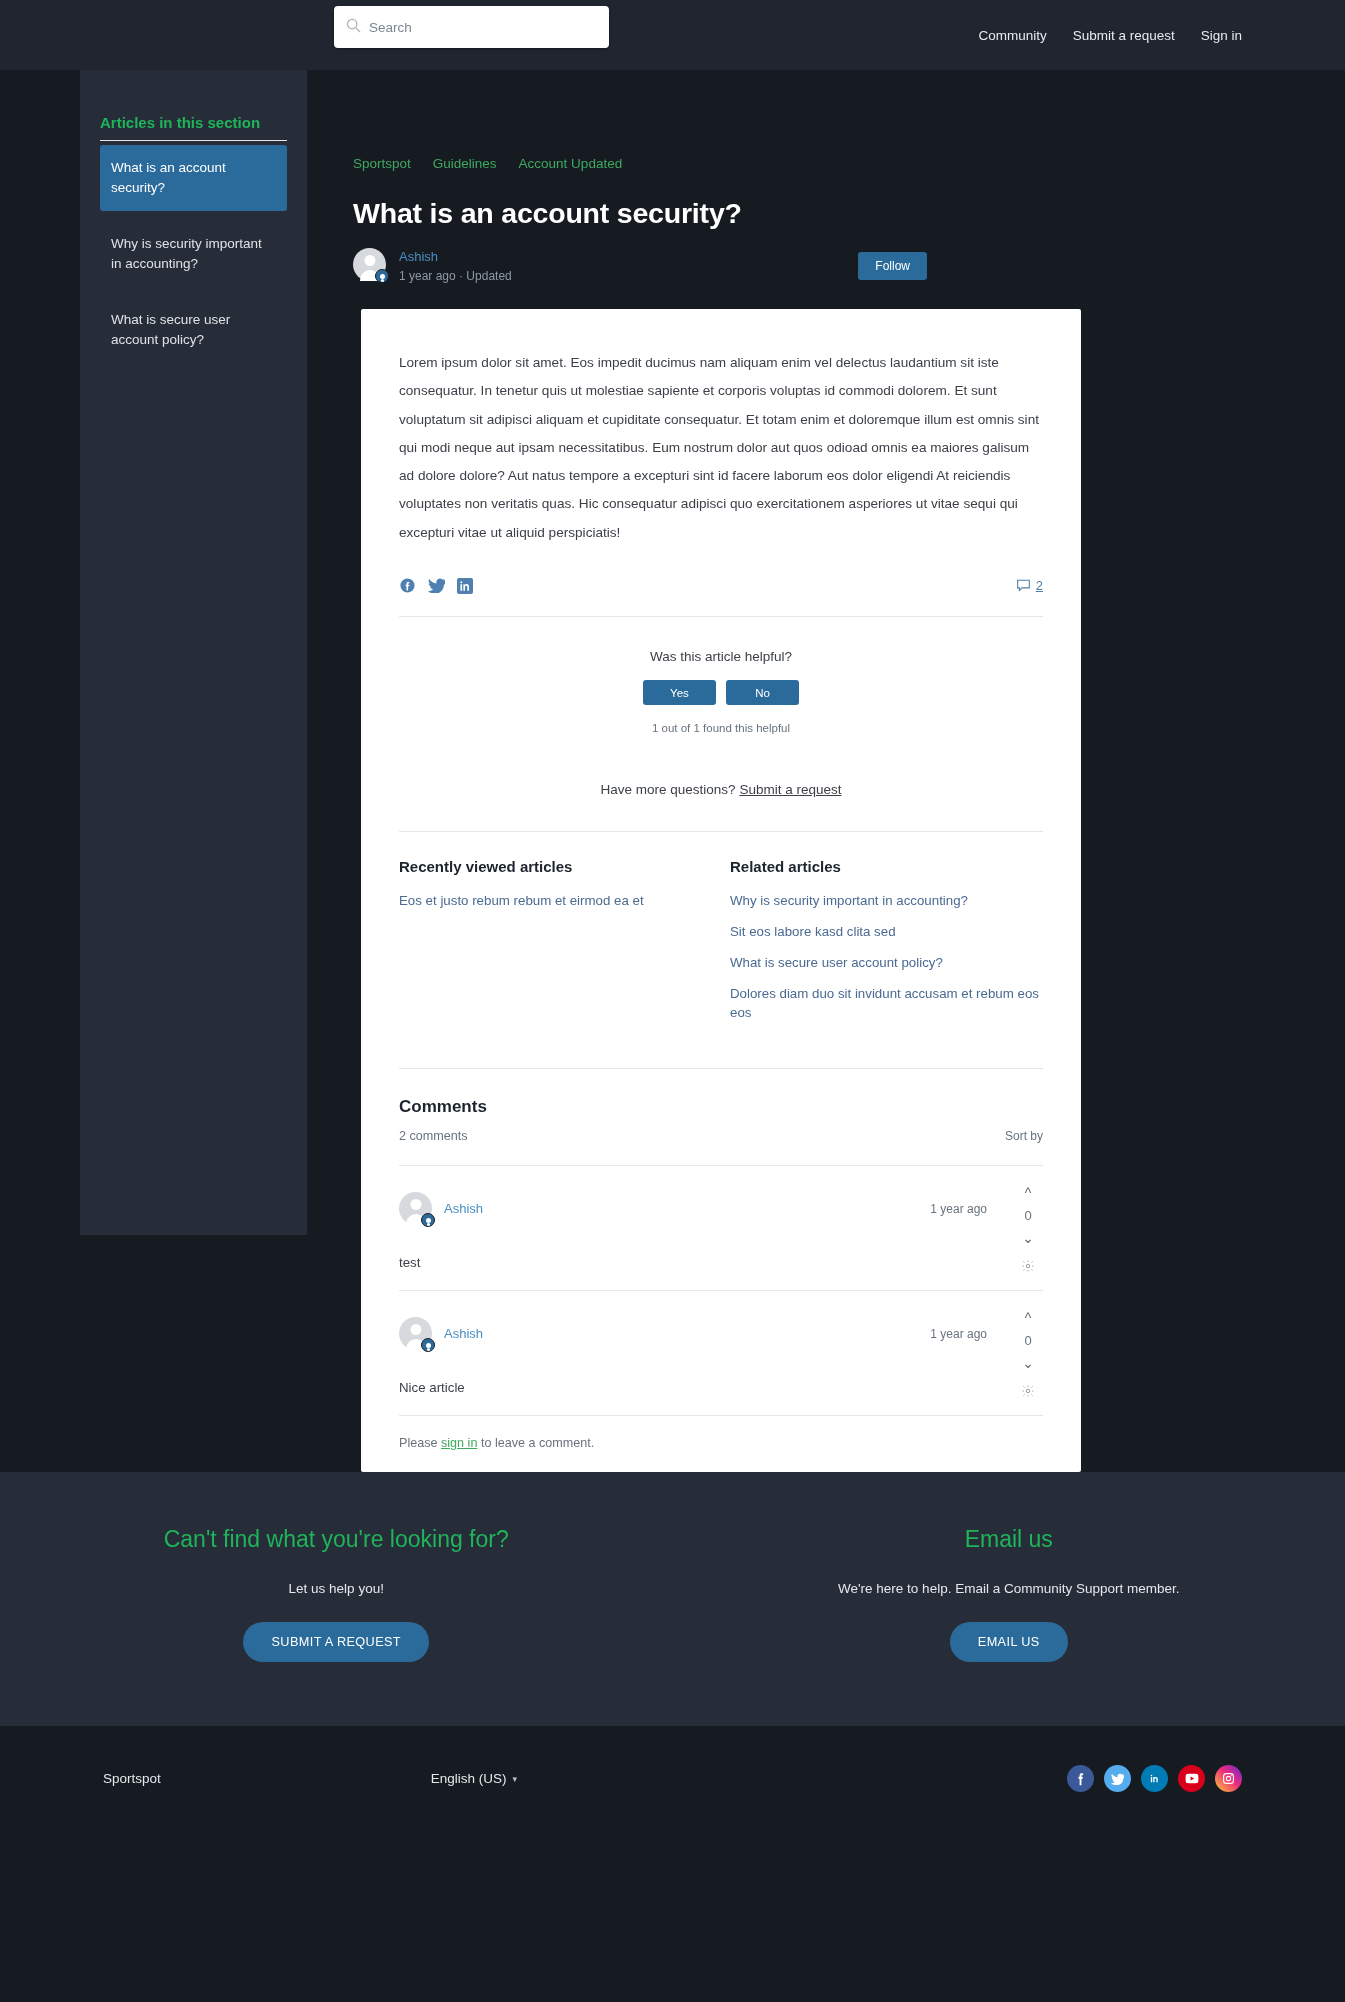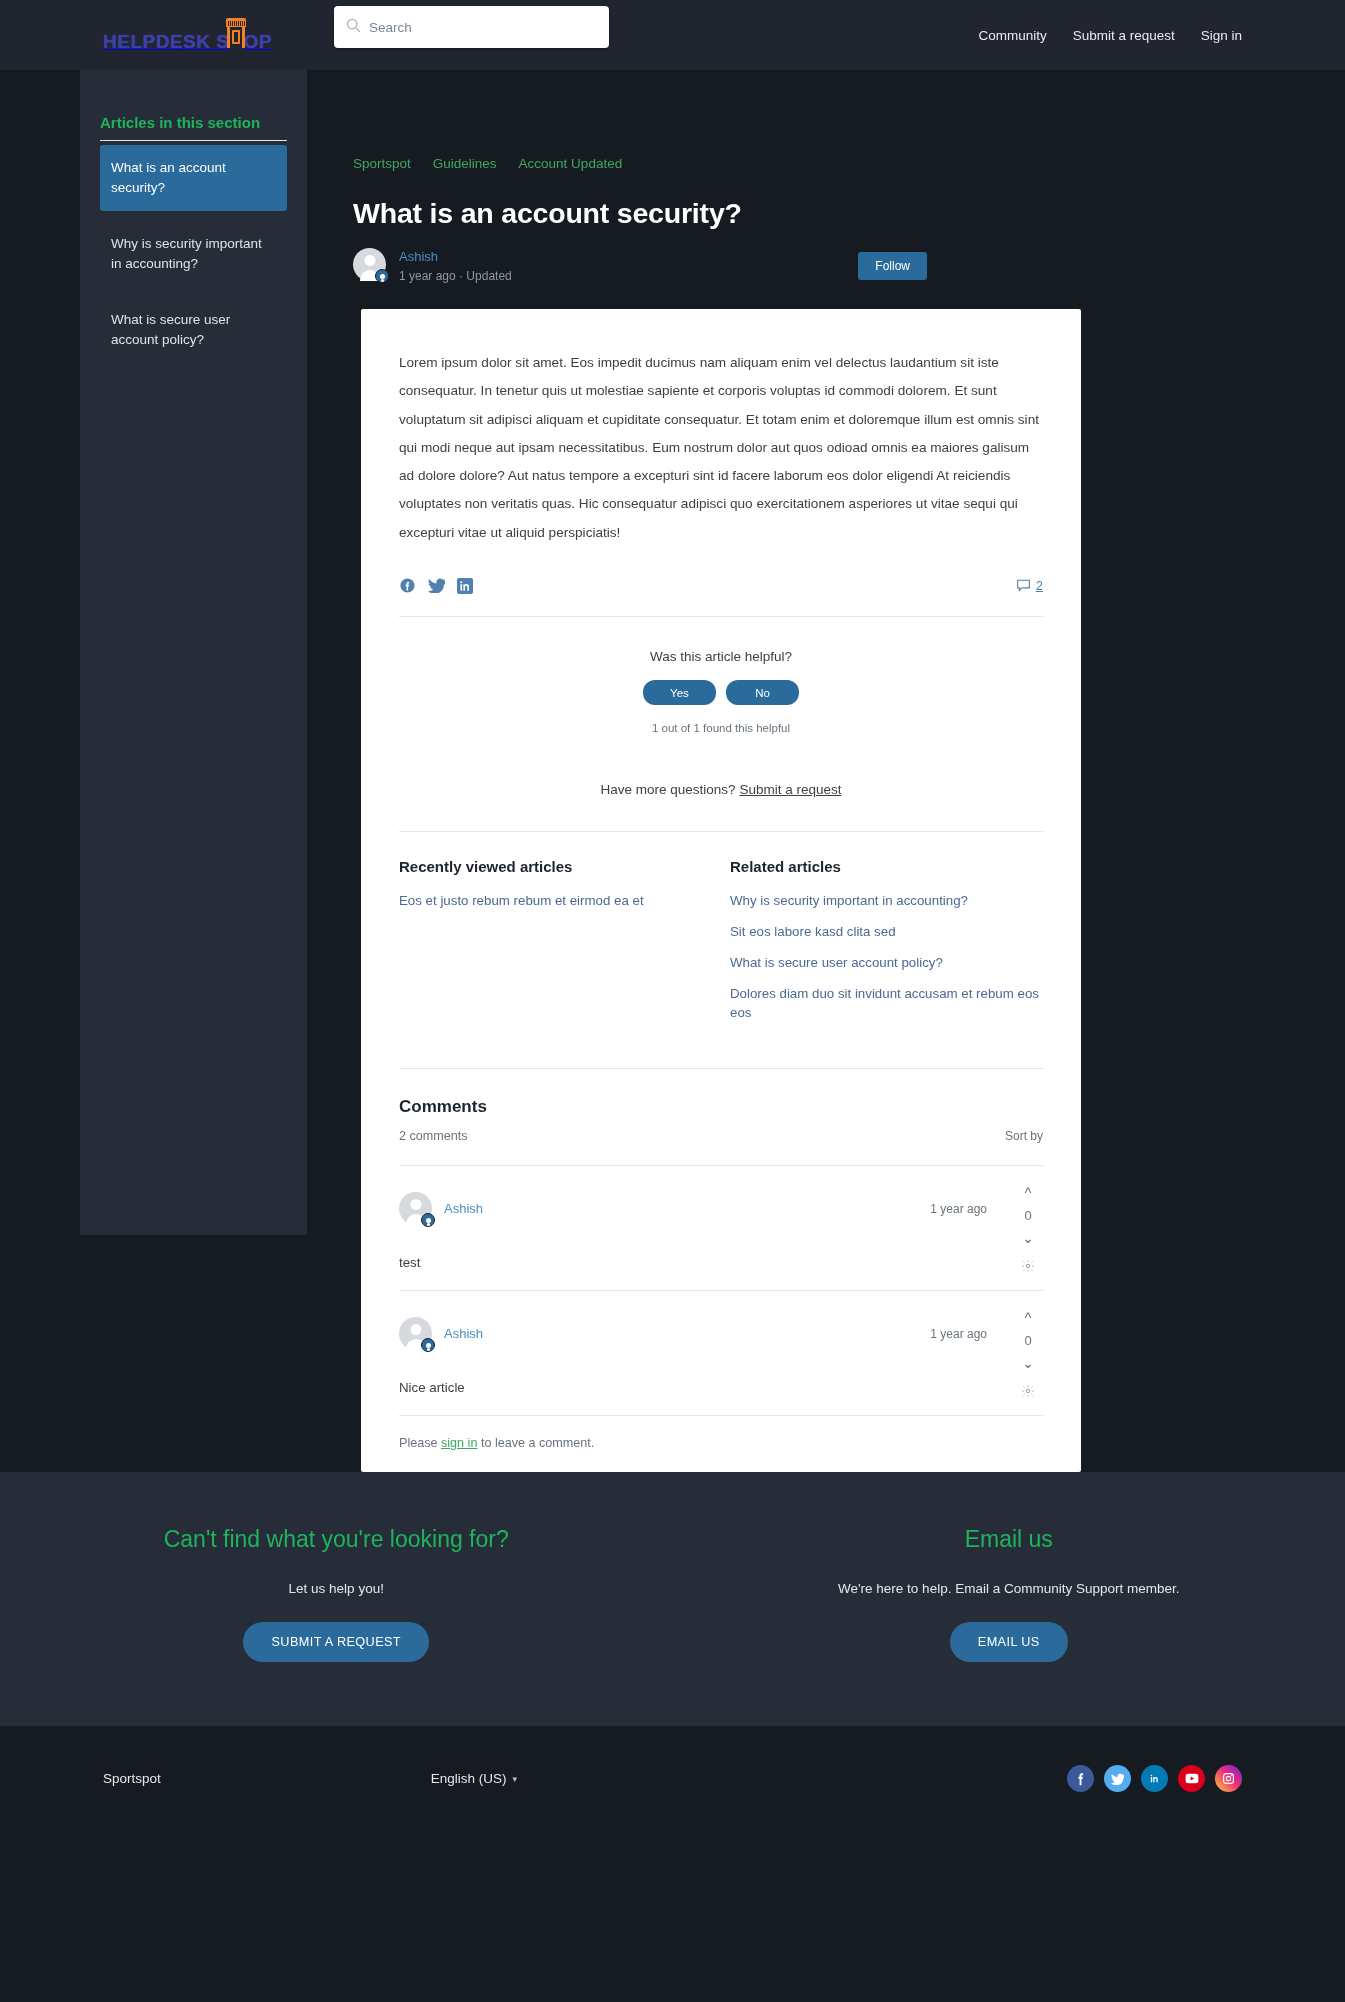--- a/index.html
+++ b/index.html
@@ -232,21 +232,21 @@
   .hr { height: 1px; background: #e4e6e8; }
 
   .helpful {
     text-align: center;
     padding: 32px 0 22px;
   }
   .helpful-q { color: #3c4148; font-size: 13.5px; margin-bottom: 16px; }
   .helpful-btns { display: flex; justify-content: center; gap: 10px; }
   .helpful-btns button {
     background: #2b6b9b; border: 0; color: #fff;
-    font-size: 11.5px; border-radius: 12px;
+    font-size: 11.5px; border-radius: 3px;
     width: 73px; height: 25px; cursor: pointer;
     font-family: "Liberation Sans", sans-serif;
   }
   .helpful-stat { color: #69737d; font-size: 11.5px; margin-top: 17px; }
 
   .more-q {
     text-align: center;
     color: #3c4148; font-size: 13.5px;
     padding: 26px 0 34px;
   }
@@ -361,32 +361,20 @@
   .soc.fb { background: #3b5998; }
   .soc.tw { background: #55acee; }
   .soc.li { background: #007bb5; }
   .soc.yt { background: #d9001b; }
   .soc.ig { background: linear-gradient(45deg,#f9ce34,#ee2a7b 55%,#6228d7); }
 </style>
 </head>
 <body>
 
 <div class="header">
-  <a class="logo" href="#">
-    <span class="logo-text">
-      <span>HELPDESK S</span>
-      <span class="logo-shop-icon">
-        <span class="awning"></span>
-          <span class="post-l"></span>
-          <span class="post-r"></span>
-          <span class="door"></span>
-      </span>
-      <span>OP</span>
-    </span>
-  </a>
 
   <div class="search-wrap">
     <span>
       <svg class="search-icon" viewBox="0 0 16 16">
           <circle cx="6.5" cy="6.5" r="5" fill="none" stroke="#6b7680" stroke-width="1.4"></circle>
           <line x1="10.3" y1="10.3" x2="15" y2="15" stroke="#6b7680" stroke-width="1.4"></line>
         </svg>
     </span>
     <input class="search-input" type="text" placeholder="Search" style="">
   </div>

